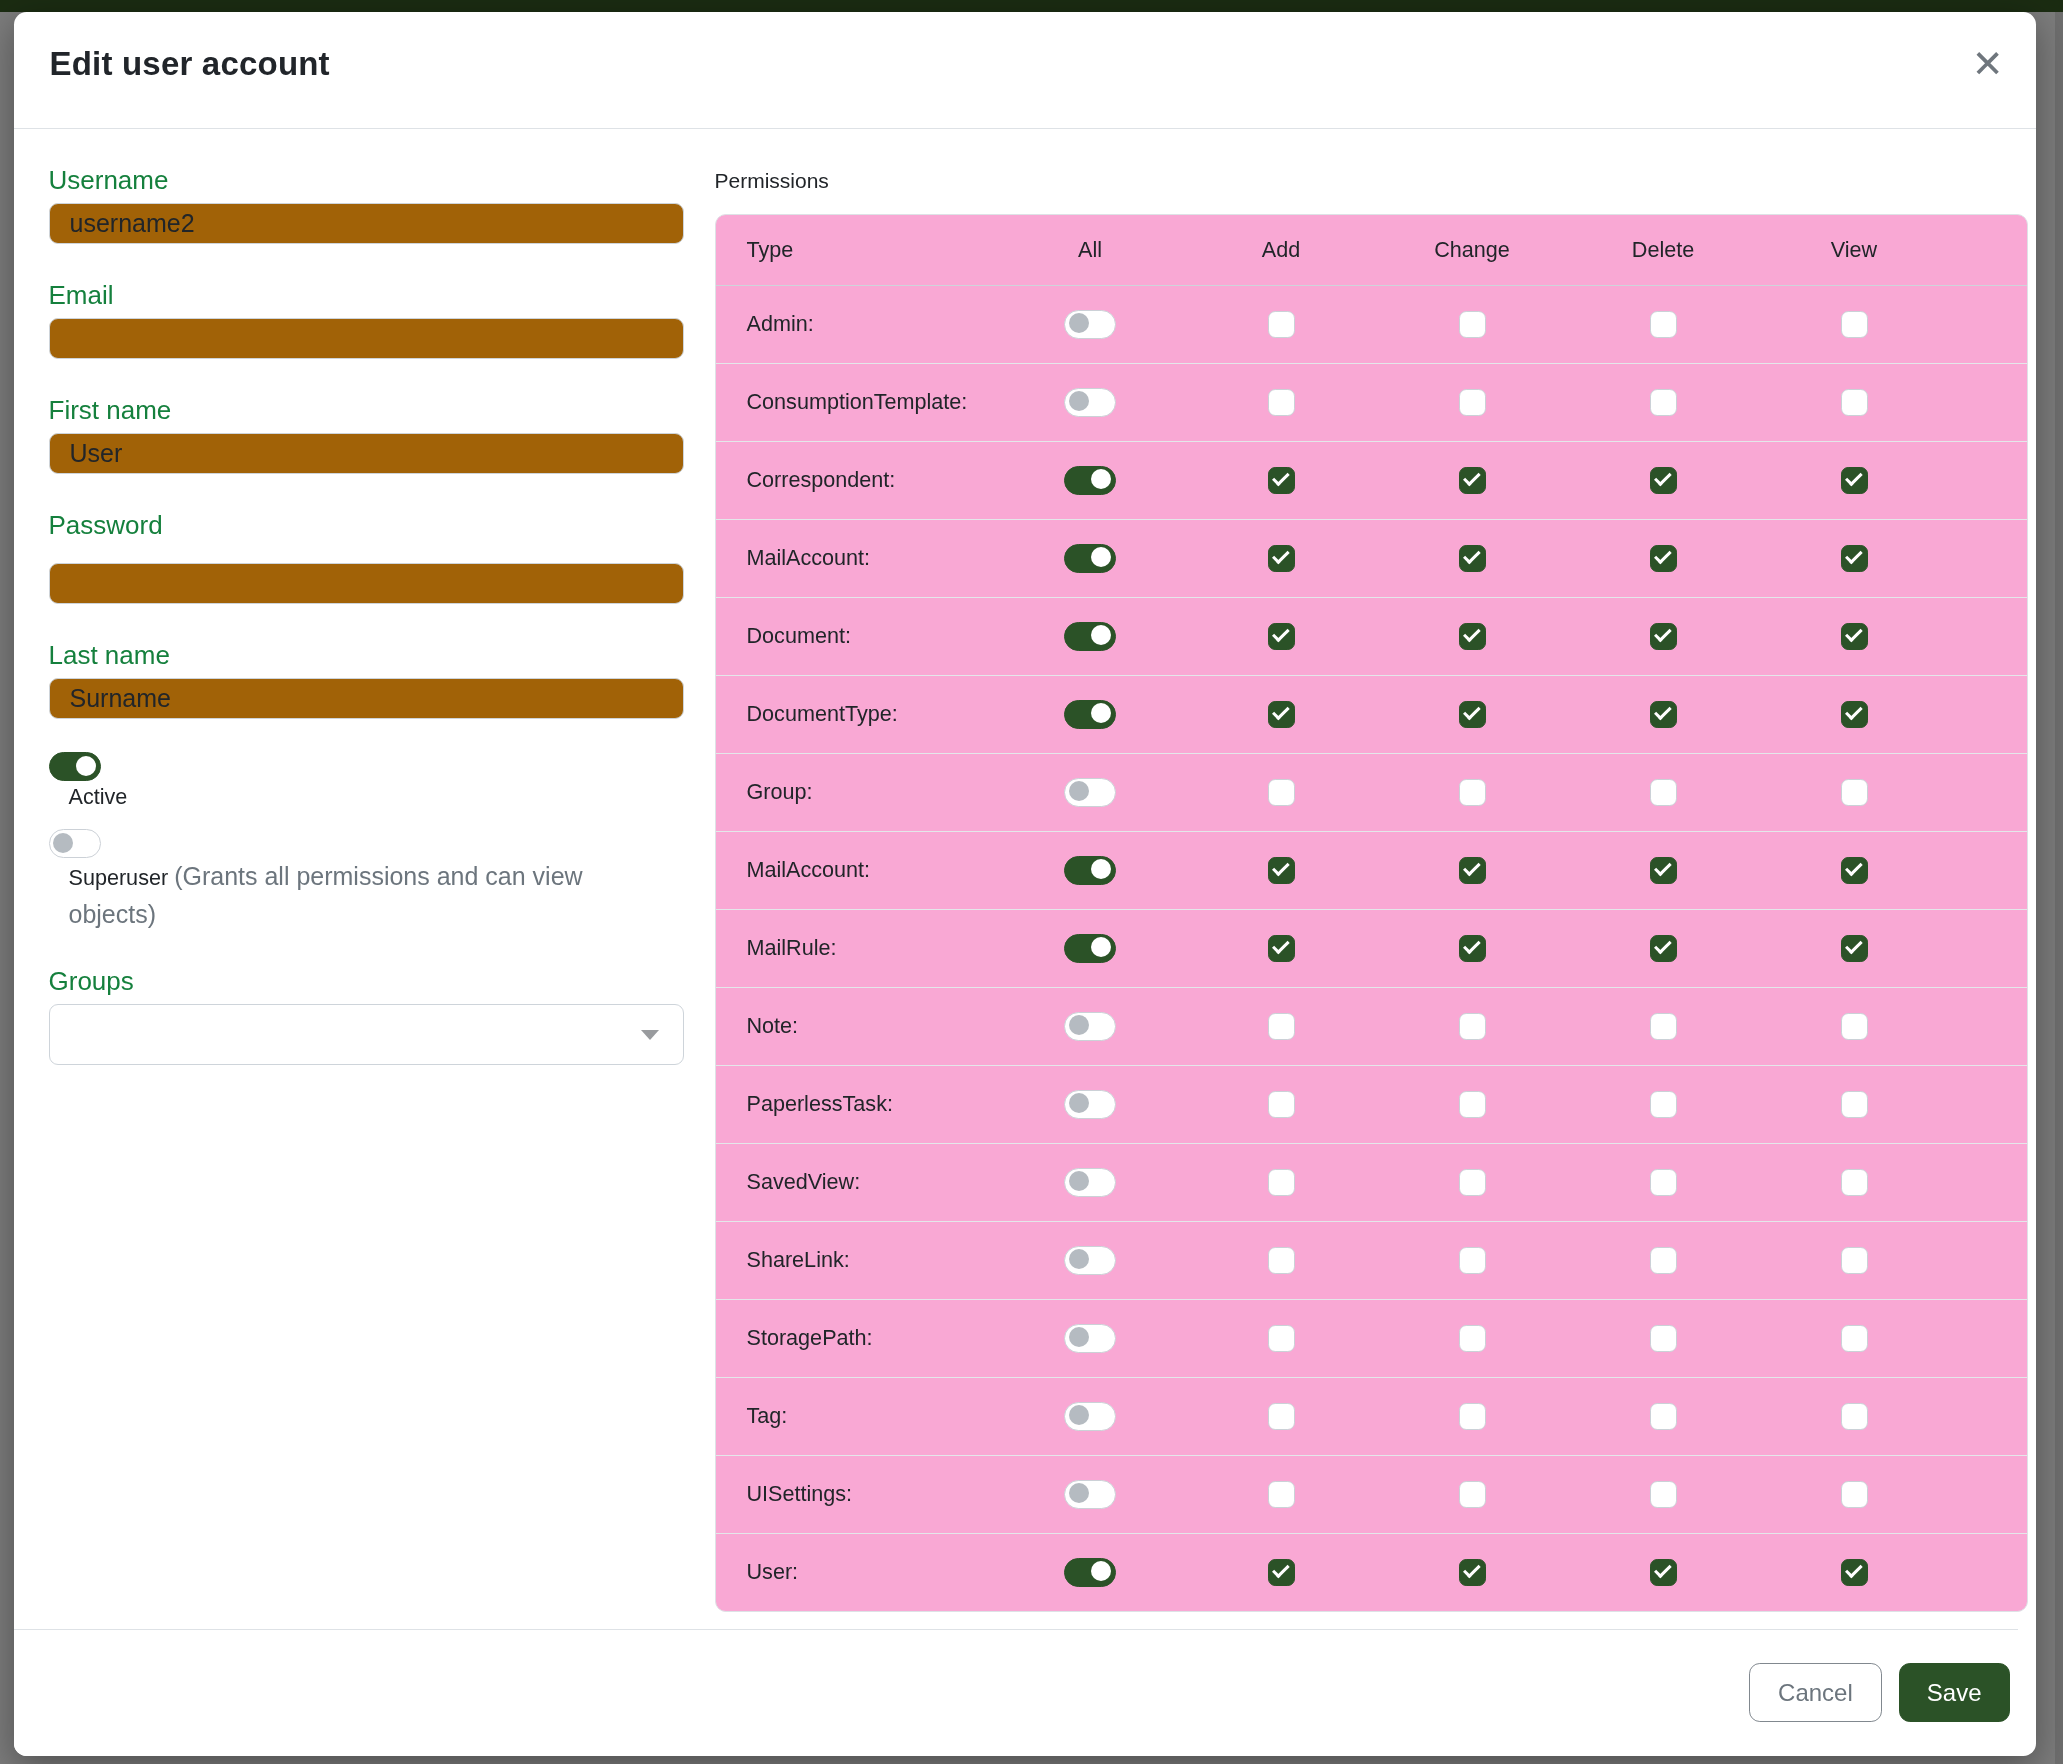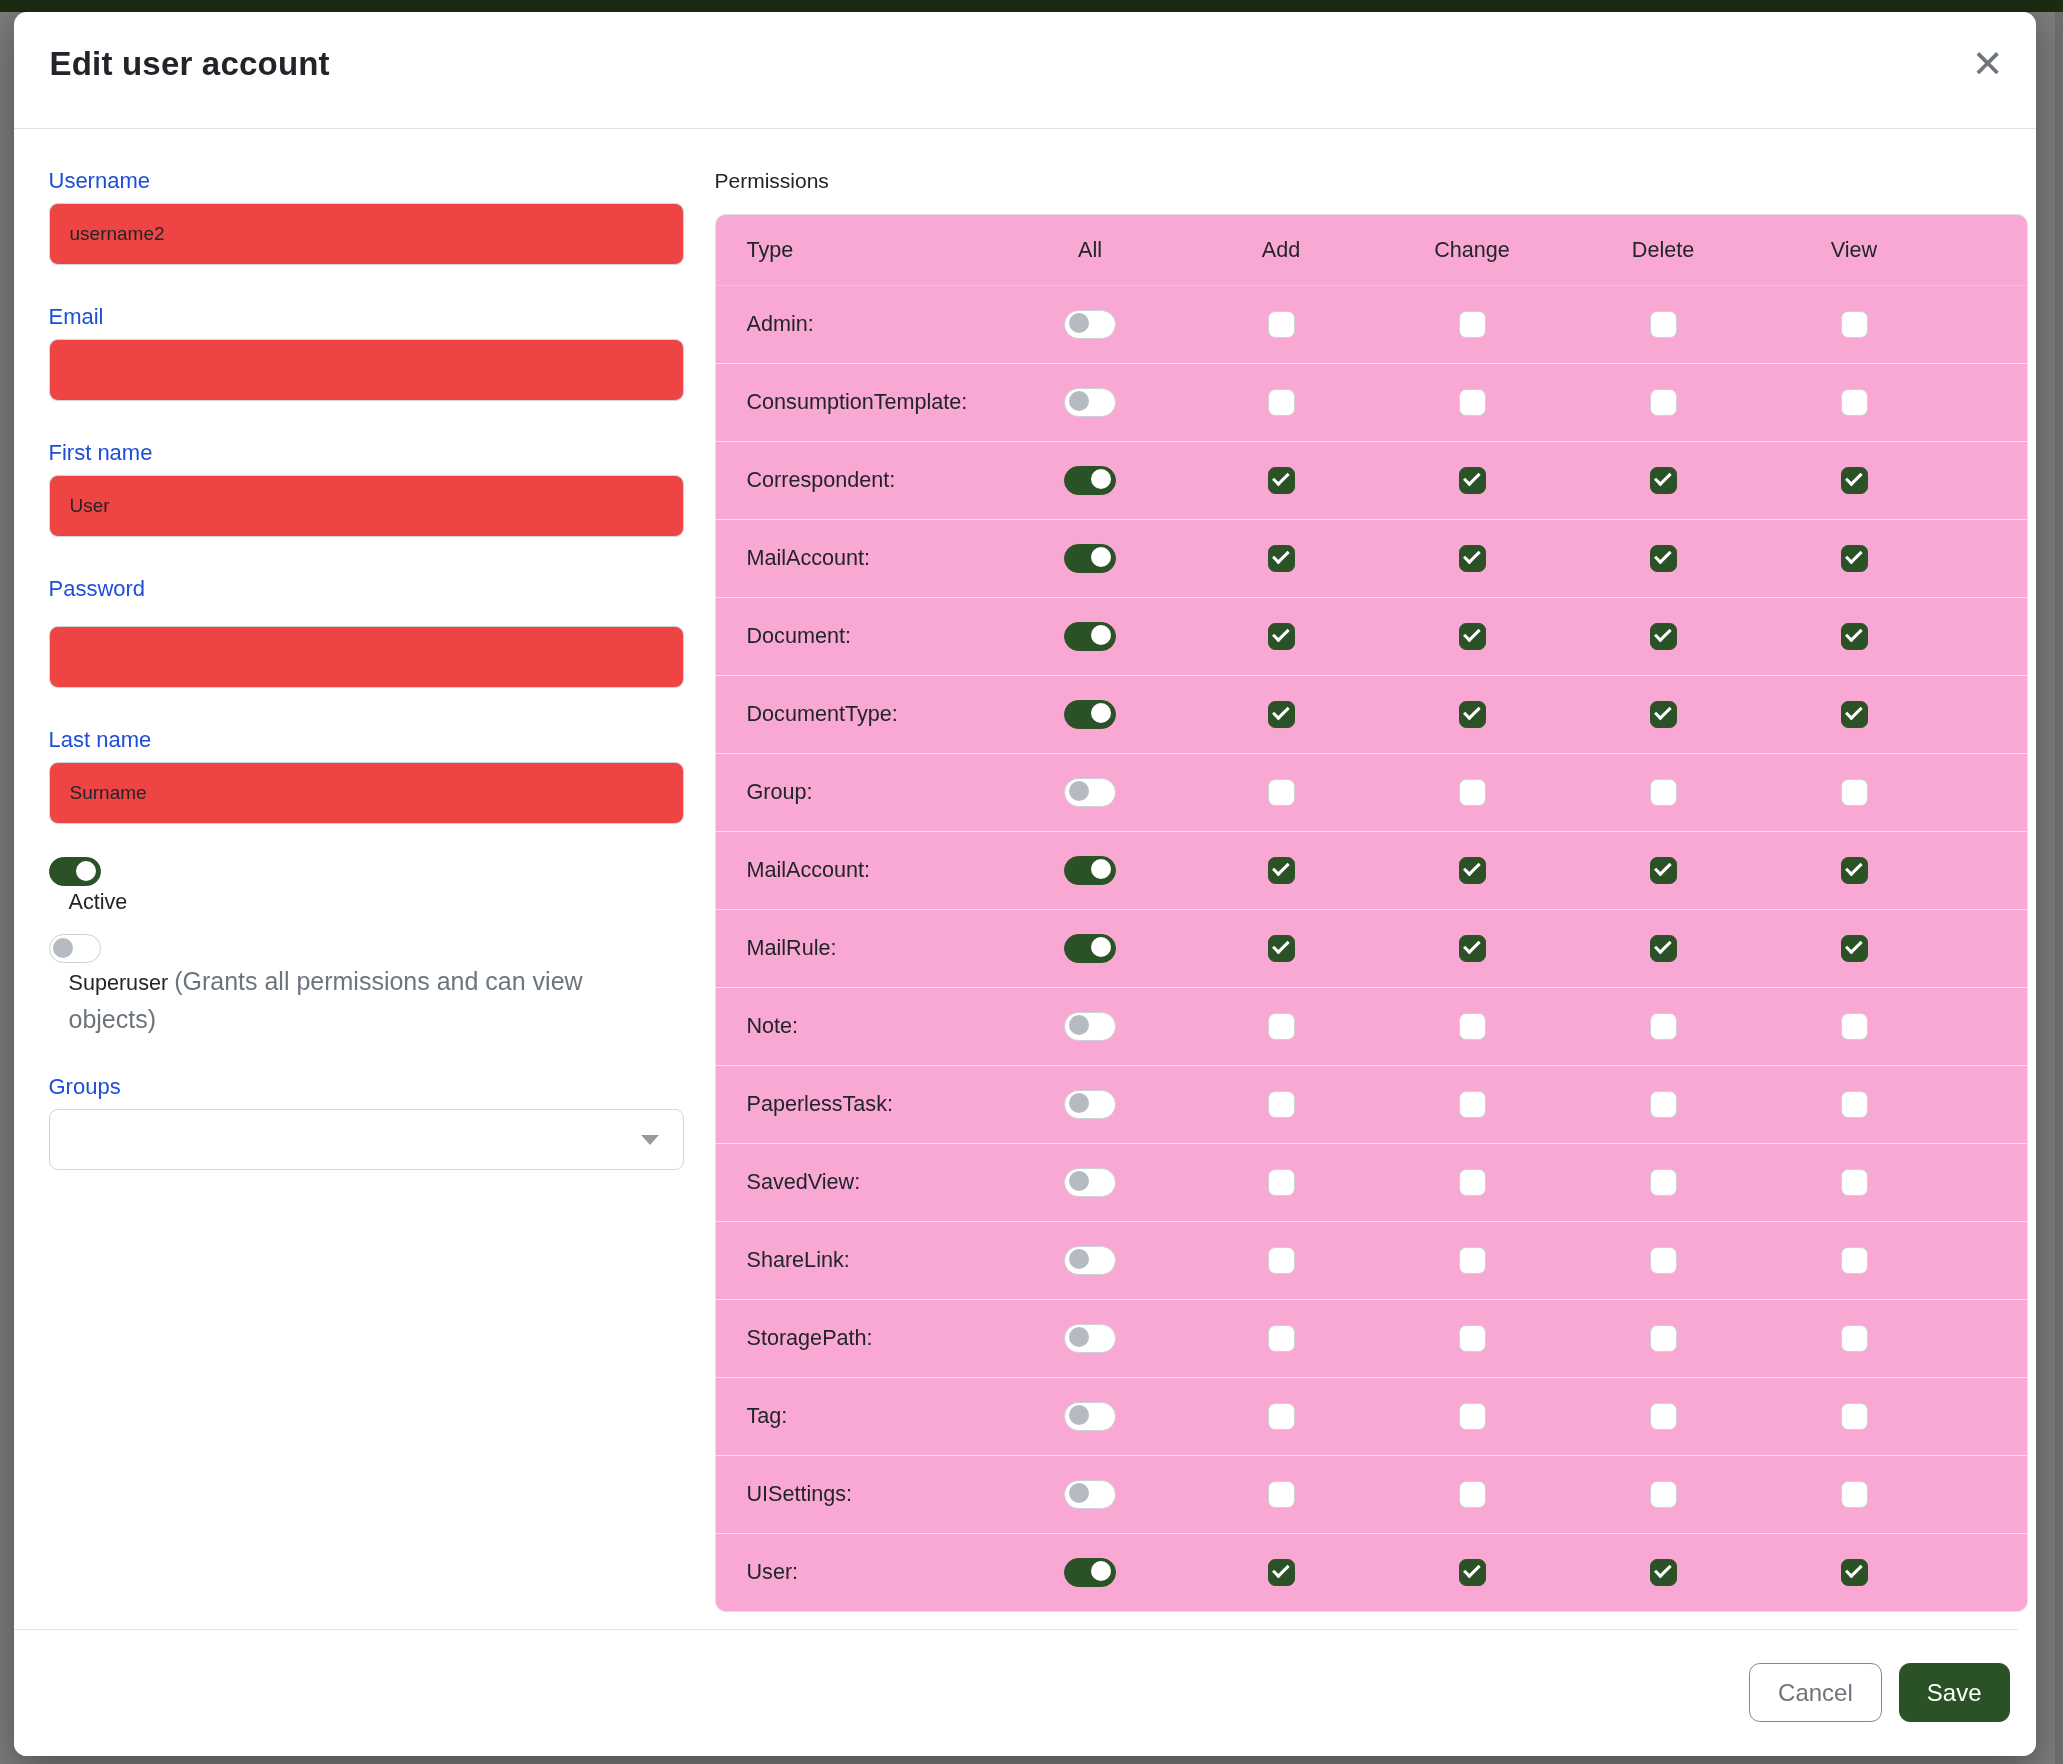--- a/index.html
+++ b/index.html
@@ -27,26 +27,26 @@
     margin-left:auto;background:none;border:none;padding:0;line-height:1;
     font-size:38px;font-weight:300;color:#6f767d;cursor:pointer;
     font-family:"Liberation Sans", sans-serif;
   }
 
   .modal-body{display:flex;padding:36px 7.2px 0 35px;box-sizing:border-box;}
   .col-left{width:635px;margin-right:31px;flex:none;}
   .col-right{flex:1;min-width:0;}
 
   .field{margin-bottom:36px;}
-  .field-label{display:block;font-size:22px;line-height:31px;color:#1d4ed8;margin-bottom:7.2px;}
+  .field-label{display:block;font-size:26px;line-height:31px;color:#15803d;margin-bottom:7.2px;}
   .field.password .field-label{margin-bottom:21.6px;}
   .text-input{
-    width:100%;height:62px;box-sizing:border-box;
-    border:1.8px solid #ced4da;border-radius:9px;background:#ef4444;
-    padding:0 20px;font-size:19px;color:#212529;
+    width:100%;height:41px;box-sizing:border-box;
+    border:1.8px solid #ced4da;border-radius:9px;background:#a16207;
+    padding:0 20px;font-size:25px;color:#212529;
     font-family:"Liberation Sans", sans-serif;outline:none;
   }
 
   .switch{
     width:52px;height:29px;border-radius:14.4px;box-sizing:border-box;
     border:1.8px solid #ccd1d7;background:#fff;position:relative;flex:none;cursor:pointer;
   }
   .switch .knob{
     position:absolute;top:2.7px;left:3.6px;width:20px;height:20px;border-radius:50%;
     background:#b5bbc1;

